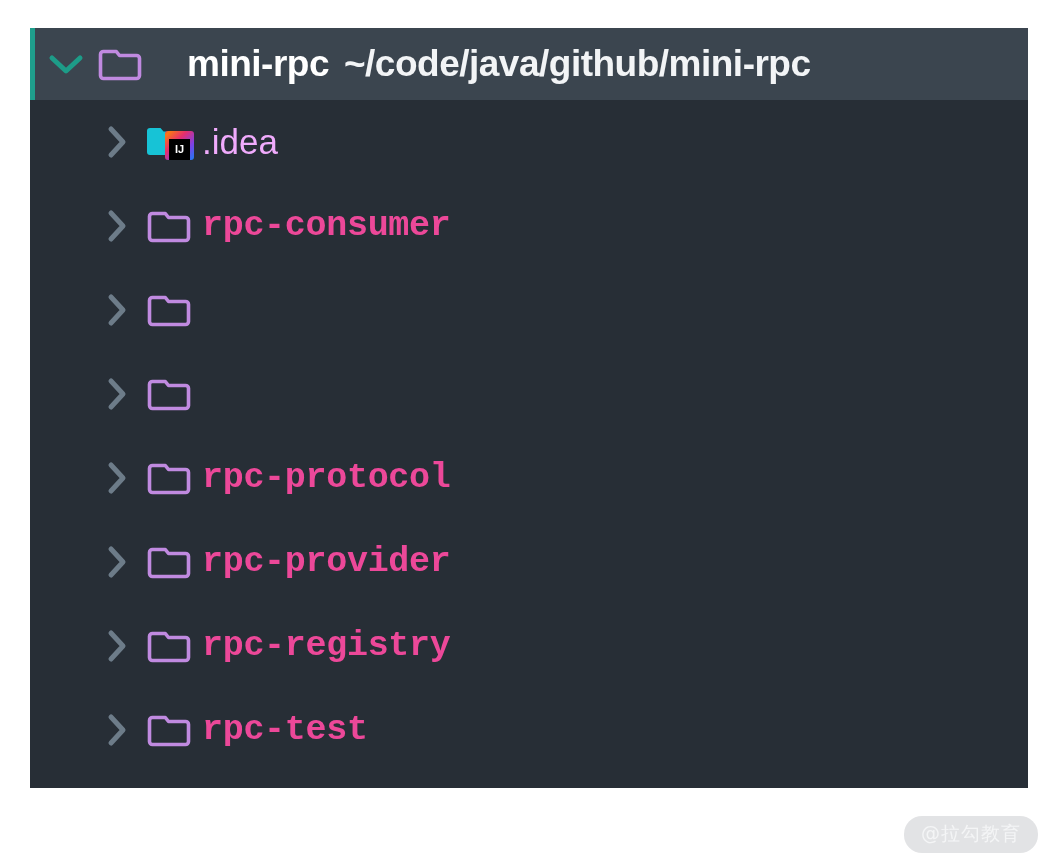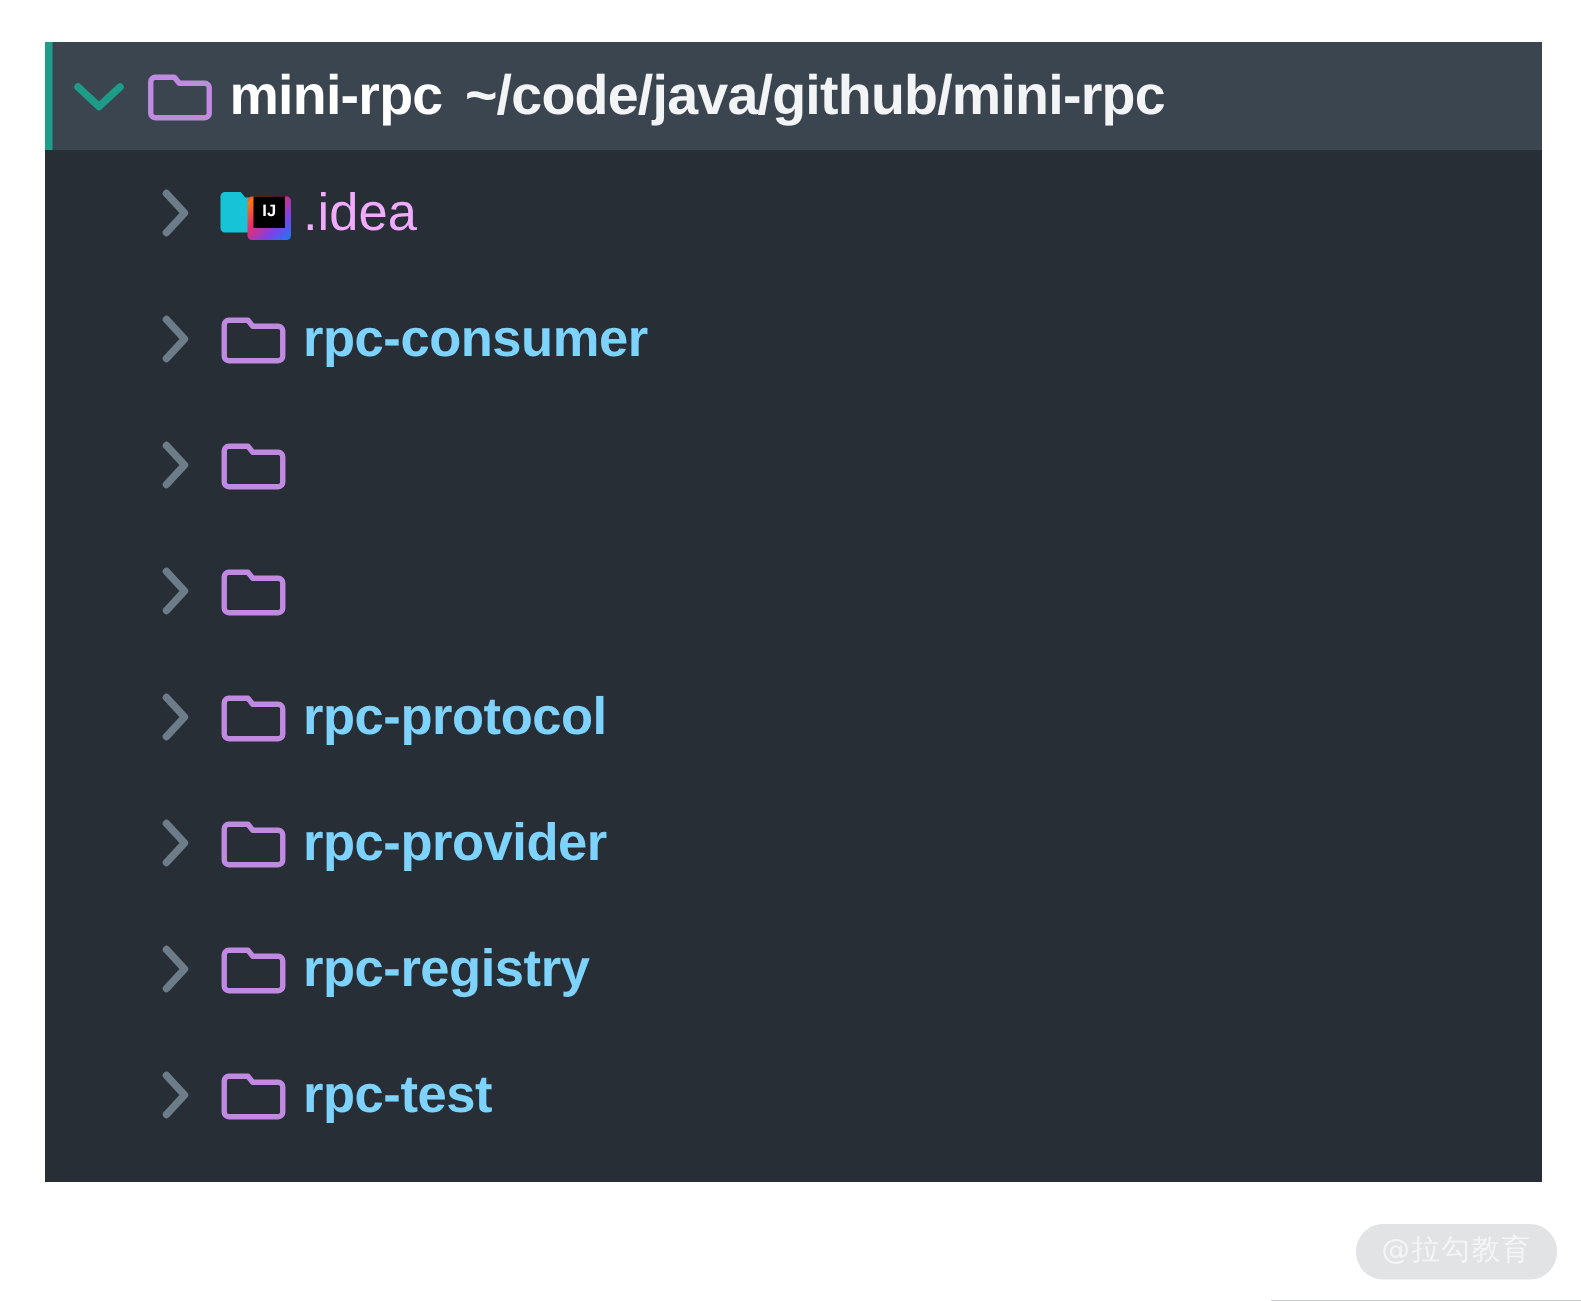--- a/index.html
+++ b/index.html
@@ -70,20 +70,21 @@
   .chev-svg { display: block; }
 
   
   .folder-svg { display: block; }
 
   
   #root-label-wrap {
     display: flex;
     align-items: baseline;
     white-space: nowrap;
+    margin-left: 34px;
   }
   #root-name {
     color: #ffffff;
     font-size: 37px;
     font-weight: 700;
     letter-spacing: -0.5px;
   }
   #root-path {
     color: #f2f4f6;
     font-size: 37px;
@@ -93,21 +94,21 @@
   }
 
   
   .child-row { padding-left: 58px; }
   .child-label {
     font-size: 35px;
     font-weight: 700;
     letter-spacing: -0.3px;
     white-space: nowrap;
   }
-  .label-module { color: #7dd3fc; }
+  .label-module { color: #ec4899; font-family: Liberation Mono, monospace; }
   .label-idea   { color: #f0abfc; font-weight: 400; letter-spacing: 0px; }
 
   
   .idea-icon {
     position: relative;
     width: 46px;
     height: 40px;
   }
   .idea-folder {
     position: absolute;
@@ -115,21 +116,21 @@
   }
   .idea-badge {
     position: absolute;
     left: 19px;
     top: 9px;
     width: 29px;
     height: 29px;
     border-radius: 3px;
     background: linear-gradient(135deg, #fe2857 0%, #f97a12 8%, #e52e6e 38%, #7d41e7 70%, #1a7df5 100%);
     display: flex;
-    align-items: flex-start;
+    align-items: flex-end;
     justify-content: center;
     box-sizing: border-box;
   }
   .idea-badge-inner {
     width: 21px;
     height: 21px;
     background: #000000;
     display: flex;
     align-items: center;
     justify-content: center;

